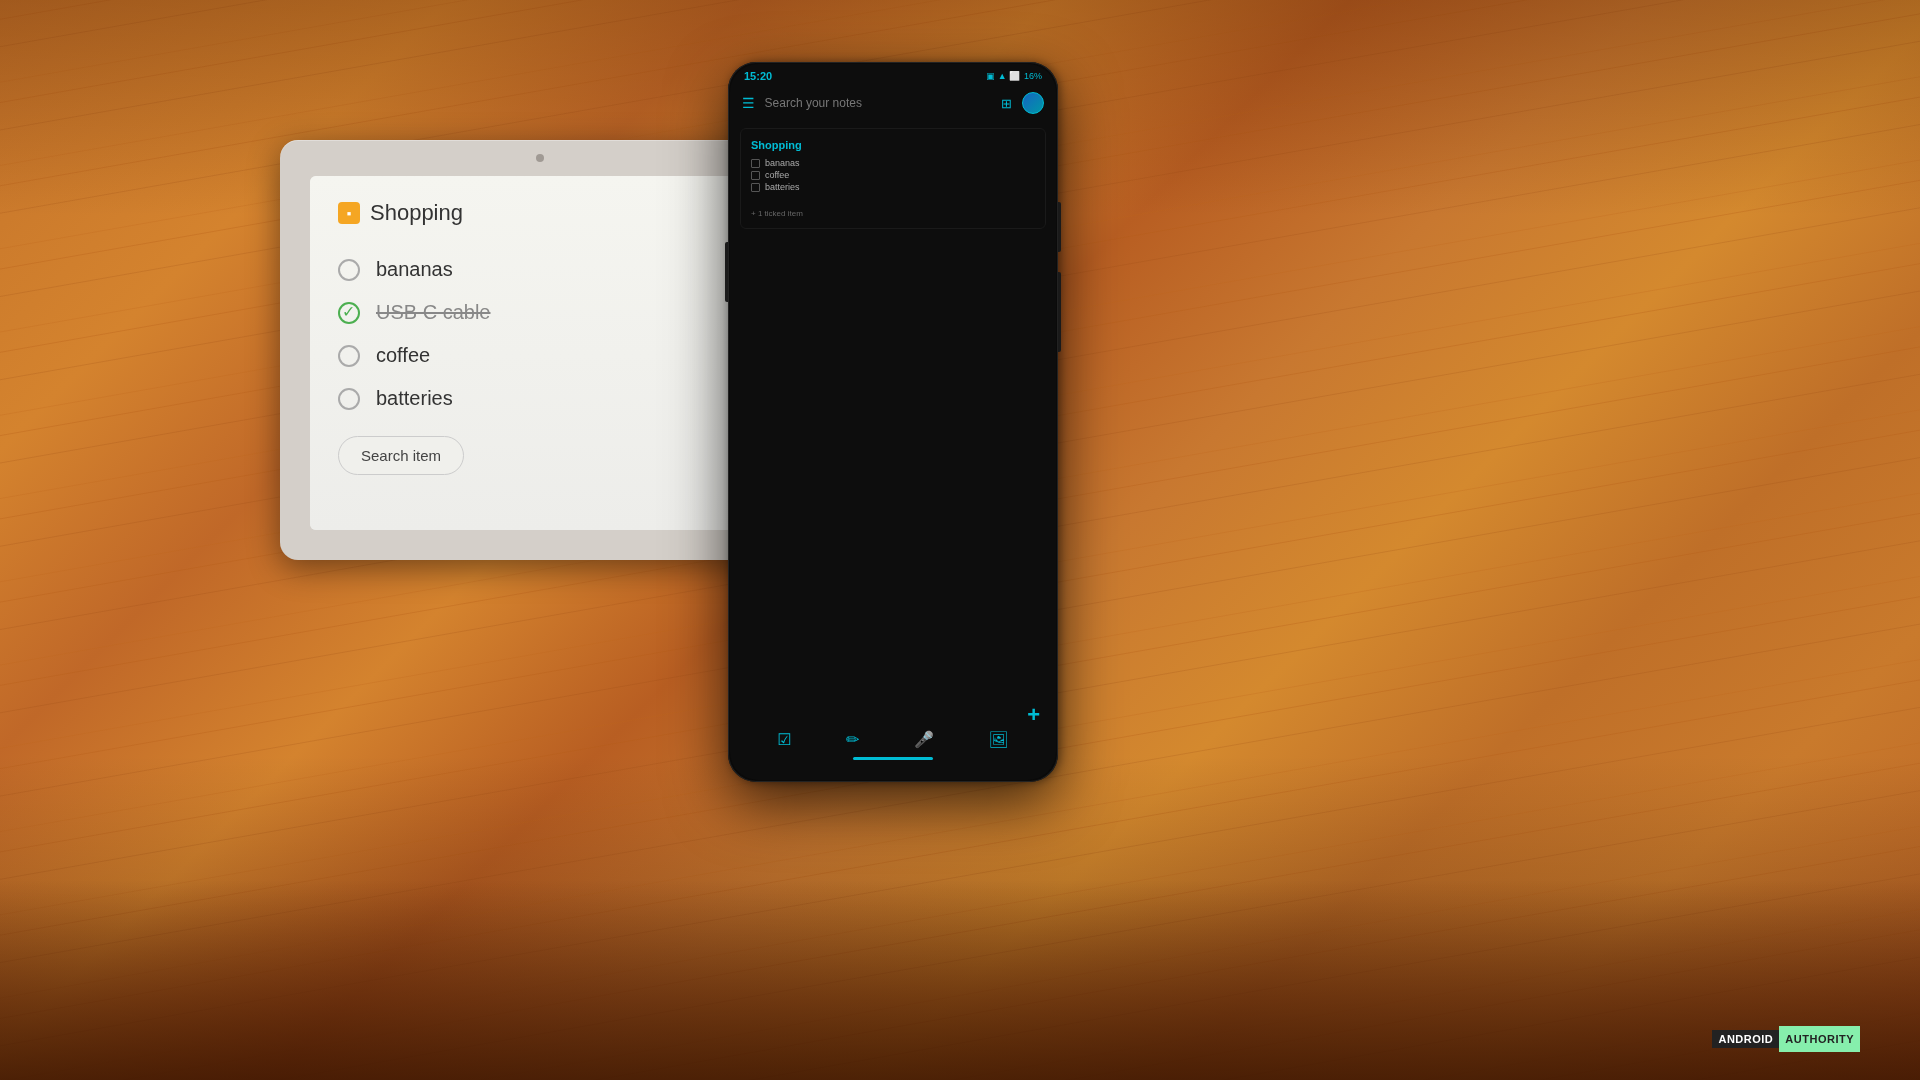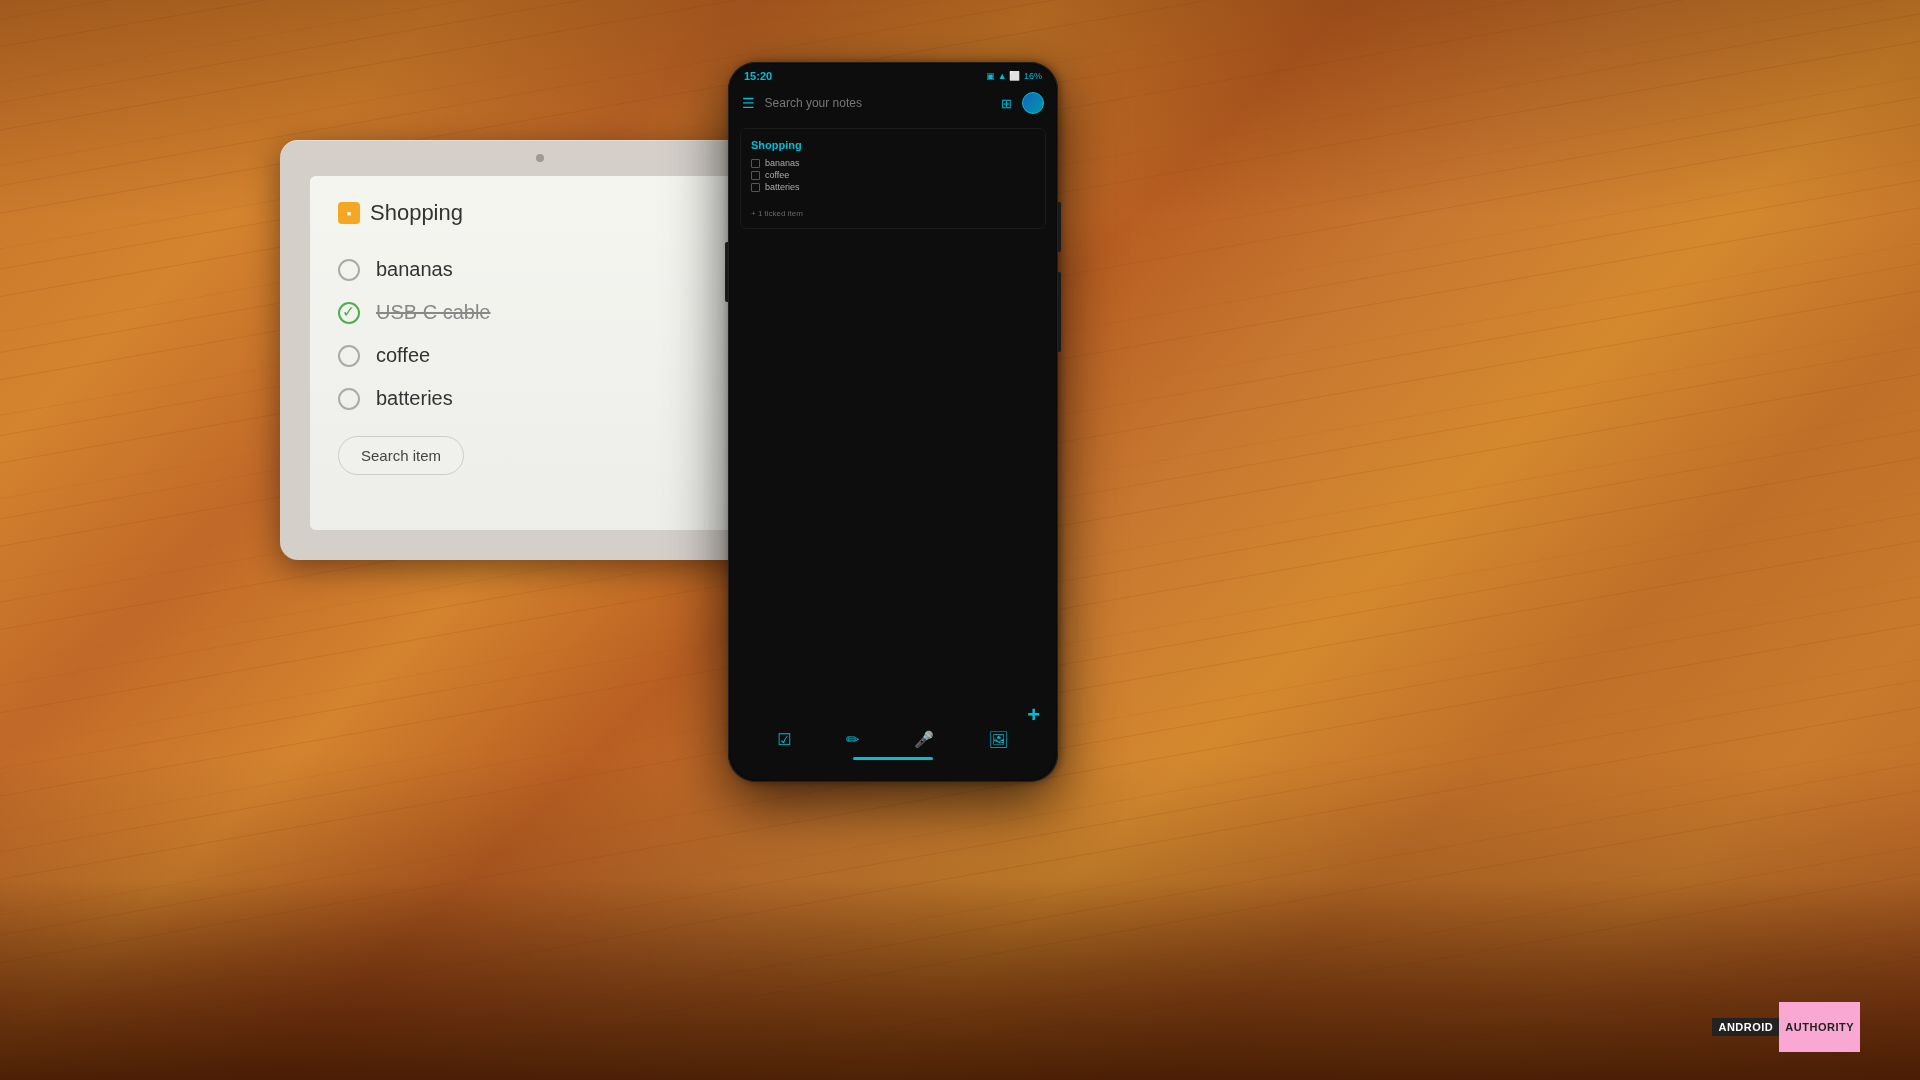--- a/index.html
+++ b/index.html
@@ -362,25 +362,25 @@
     .watermark-android {
       background: #222;
       color: white;
       font-size: 11px;
       font-weight: 700;
       padding: 3px 6px;
       letter-spacing: 0.5px;
     }
 
     .watermark-authority {
-      background: #f9a8d4;
+      background: #86efac;
       color: #222;
       font-size: 11px;
       font-weight: 700;
-      padding: 19px 6px;
+      padding: 7px 6px;
       letter-spacing: 0.5px;
     }
 
     
     .phone-btn-right {
       position: absolute;
       right: -3px;
       top: 140px;
       width: 3px;
       height: 50px;

